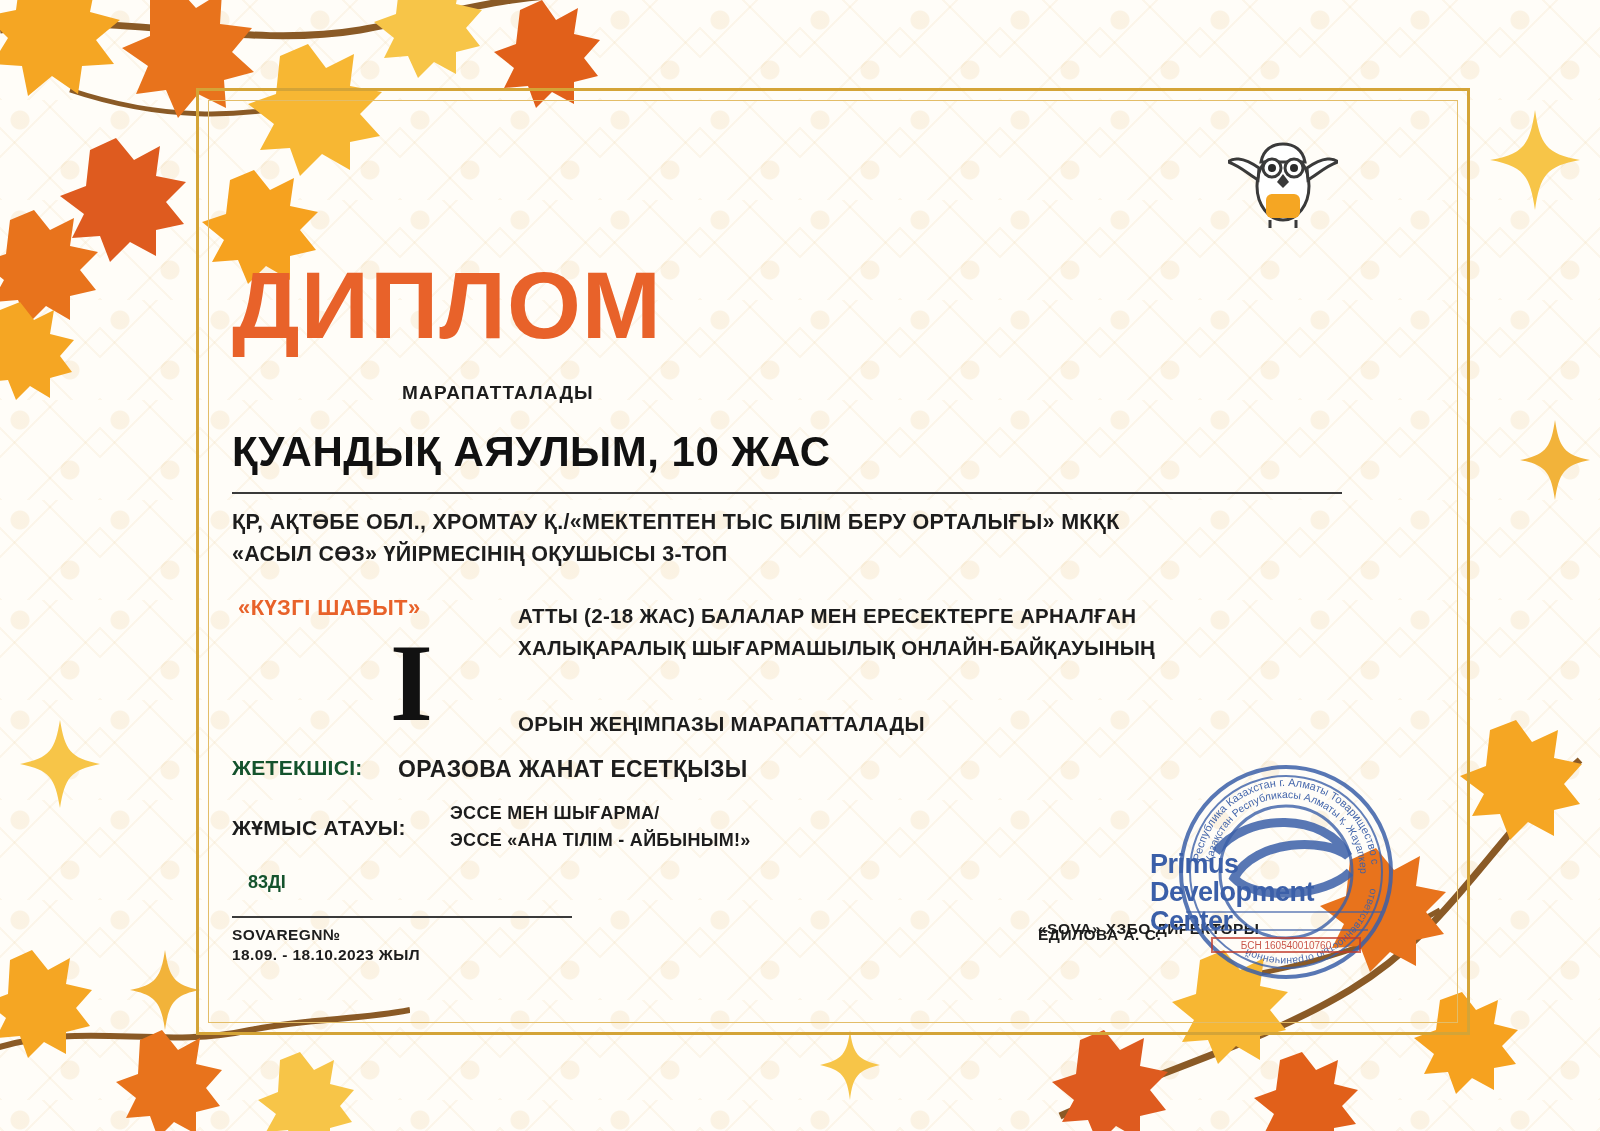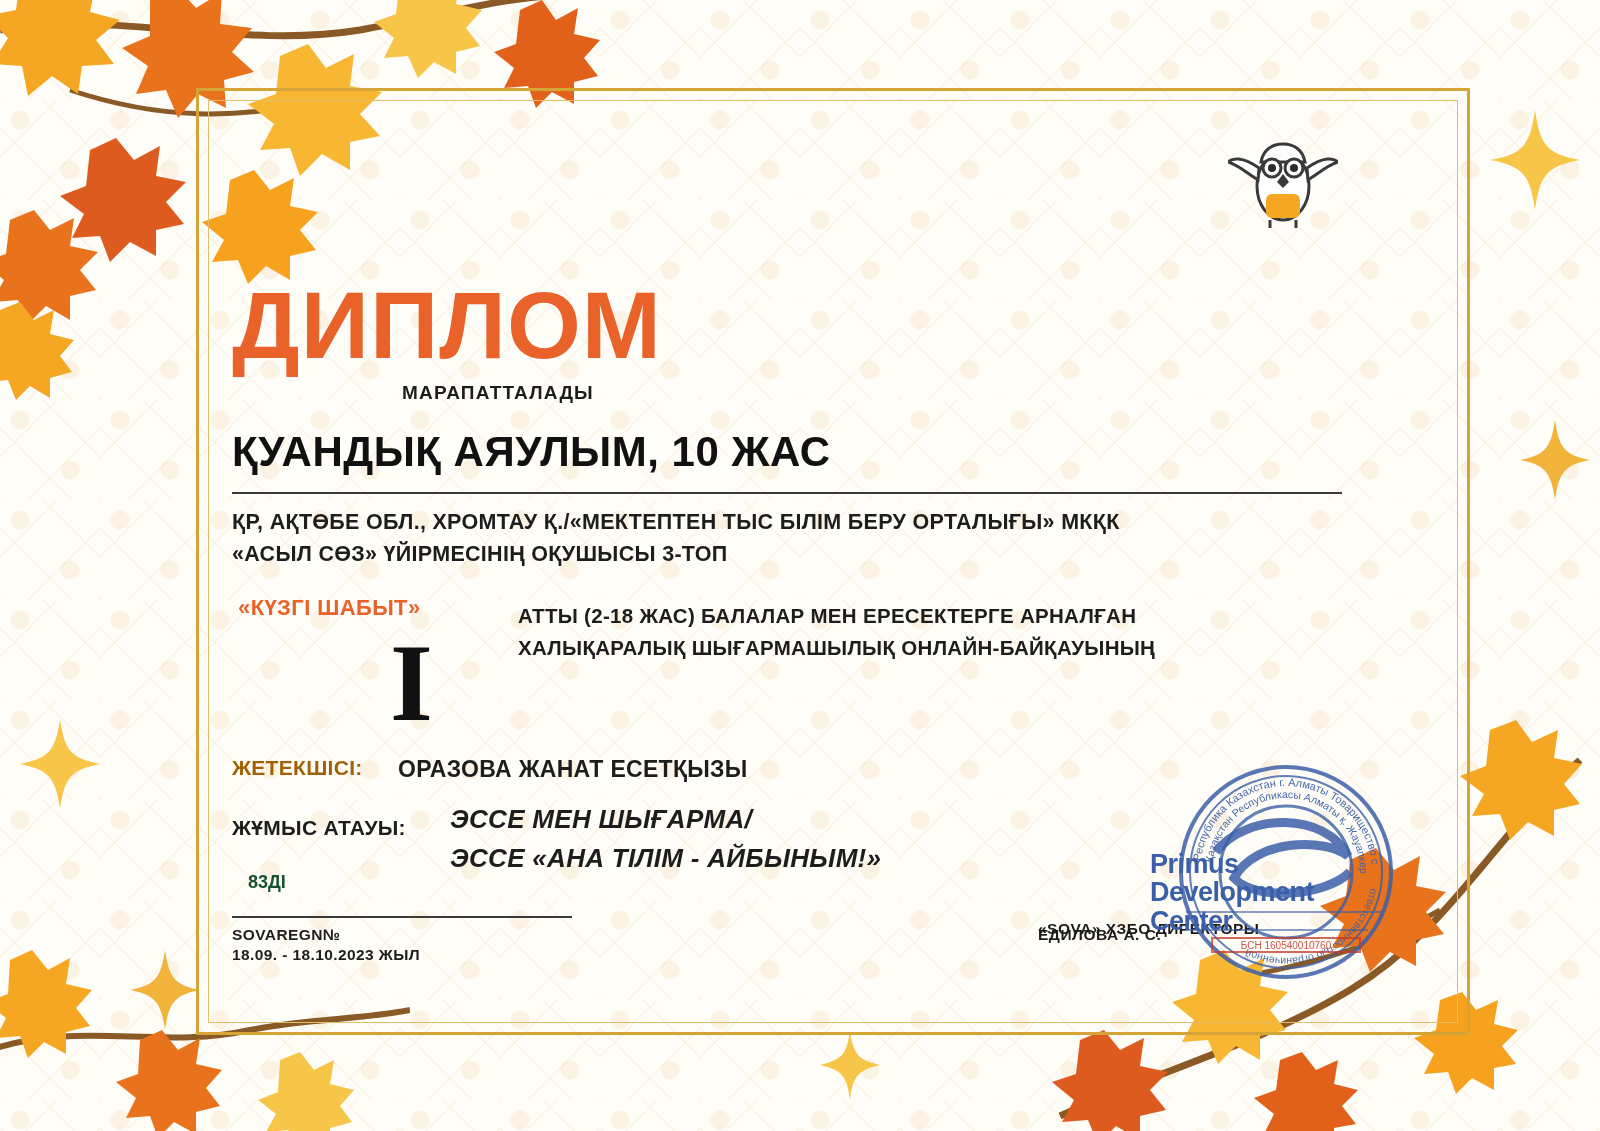--- a/index.html
+++ b/index.html
@@ -64,21 +64,20 @@
   
   .title {
     position: absolute;
     left: 232px;
     top: 258px;
     font-size: 95px;
     font-weight: bold;
     color: #e8622a;
     letter-spacing: 1px;
     line-height: 1;
-    margin-top: 20px;
   }
   .subtitle {
     position: absolute;
     left: 402px;
     top: 382px;
     font-size: 19px;
     font-weight: bold;
     letter-spacing: 1.2px;
     color: #1d1d1d;
   }
@@ -148,21 +147,21 @@
     font-weight: bold;
     color: #1d1d1d;
     letter-spacing: 0.3px;
   }
   .mentor-label {
     position: absolute;
     left: 232px;
     top: 756px;
     font-size: 21px;
     font-weight: bold;
-    color: #a16207;
+    color: #14532d;
     letter-spacing: 0.3px;
   }
   .mentor-value {
     position: absolute;
     left: 398px;
     top: 756px;
     font-size: 23px;
     font-weight: bold;
     color: #1d1d1d;
     letter-spacing: 0.3px;
@@ -175,26 +174,25 @@
     font-weight: bold;
     color: #1d1d1d;
     letter-spacing: 0.3px;
     margin-top: 16px;
   }
   .work-value {
     position: absolute;
     left: 450px;
     top: 800px;
     width: 700px;
-    font-size: 26px;
+    font-size: 18px;
     font-weight: bold;
     line-height: 1.5;
     color: #1d1d1d;
     letter-spacing: 0.3px;
-    font-style: italic;
   }
 
   
   .reg-number {
     position: absolute;
     left: 248px;
     top: 872px;
     font-size: 18px;
     font-weight: bold;
     color: #14532d;
@@ -394,20 +392,21 @@
     <div>«АСЫЛ СӨЗ» ҮЙІРМЕСІНІҢ ОҚУШЫСЫ 3-ТОП</div>
   </div>
 
   <div class="contest-name">«КҮЗГІ ШАБЫТ»</div>
   <div class="contest-desc">
     <div>АТТЫ (2-18 ЖАС) БАЛАЛАР МЕН ЕРЕСЕКТЕРГЕ АРНАЛҒАН</div>
     <div>ХАЛЫҚАРАЛЫҚ ШЫҒАРМАШЫЛЫҚ ОНЛАЙН-БАЙҚАУЫНЫҢ</div>
   </div>
 
   <div class="place-number">I</div>
+  <div class="place-text">ОРЫН ЖЕҢІМПАЗЫ МАРАПАТТАЛАДЫ</div>
 
   <div class="mentor-label">ЖЕТЕКШІСІ:</div>
   <div class="mentor-value">ОРАЗОВА ЖАНАТ ЕСЕТҚЫЗЫ</div>
 
   <div class="work-label">ЖҰМЫС АТАУЫ:</div>
   <div class="work-value">
     <div>ЭССЕ МЕН ШЫҒАРМА/</div>
     <div>ЭССЕ «АНА ТІЛІМ - АЙБЫНЫМ!»</div>
   </div>
 

